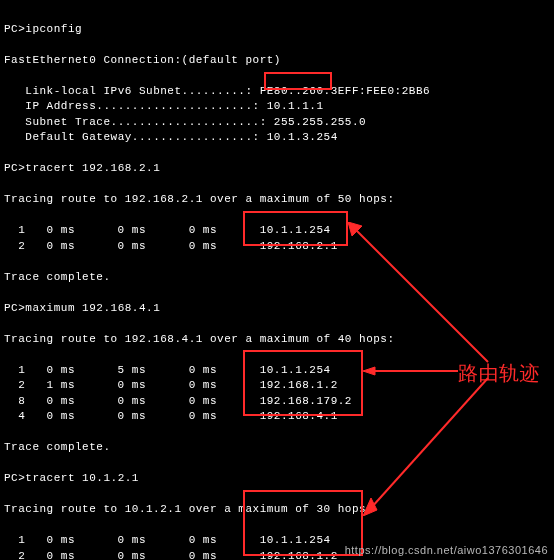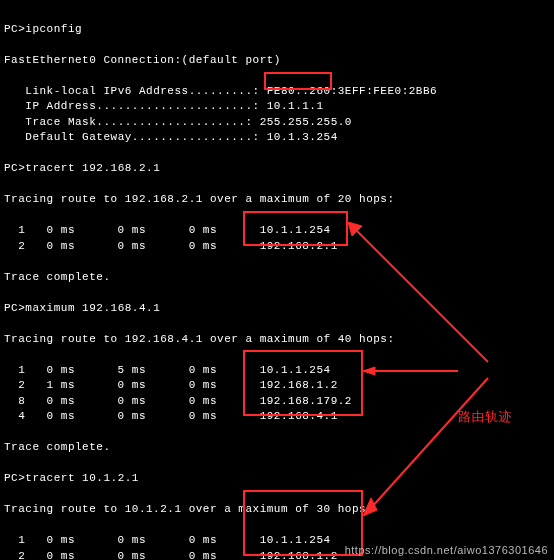--- a/index.html
+++ b/index.html
@@ -24,22 +24,21 @@
   }
   .hlbox {
     position: absolute;
     border: 2px solid #ff2a2a;
     box-sizing: border-box;
   }
   .annotation {
     position: absolute;
     color: #ff2a2a;
     font-family: Liberation Mono, monospace;
-    font-size: 13px;
-    margin-top: 48px;
+    font-size: 20px;
   }
   .arrow {
     position: absolute;
     stroke: #ff2a2a;
     fill: #ff2a2a;
   }
   .watermark {
     position: absolute;
     bottom: 4px;
     right: 6px;
@@ -50,28 +49,28 @@
   }
 </style>
 </head>
 <body>
 
 <div class="terminal">
 <span>PC&gt;</span><span>ipconfig</span>
 
 <span>FastEthernet0 Connection:(default port)</span>
 
-   <span>Link-local IPv6 Address.........</span><span>: </span><span>FE80::260:3EFF:FEE0:2BB6</span>
+   <span>Link-local IPv6 Subnet.........</span><span>: </span><span>FE80::260:3EFF:FEE0:2BB6</span>
    <span>IP Address......................</span><span>: </span><span>10.1.1.1</span>
-   <span>Trace Mask.....................</span><span>: </span><span>255.255.255.0</span>
+   <span>Subnet Trace.....................</span><span>: </span><span>255.255.255.0</span>
    <span>Default Gateway.................</span><span>: </span><span>10.1.3.254</span>
 
 <span>PC&gt;</span><span>tracert 192.168.2.1</span>
 
-<span>Tracing route to 192.168.2.1 over a maximum of 20 hops:</span>
+<span>Tracing route to 192.168.2.1 over a maximum of 50 hops:</span>
 
 <span>  1   0 ms      0 ms      0 ms      10.1.1.254</span>
 <span>  2   0 ms      0 ms      0 ms      192.168.2.1</span>
 
 <span>Trace complete.</span>
 
 <span>PC&gt;</span><span>maximum 192.168.4.1</span>
 
 <span>Tracing route to 192.168.4.1 over a maximum of 40 hops:</span>
 

